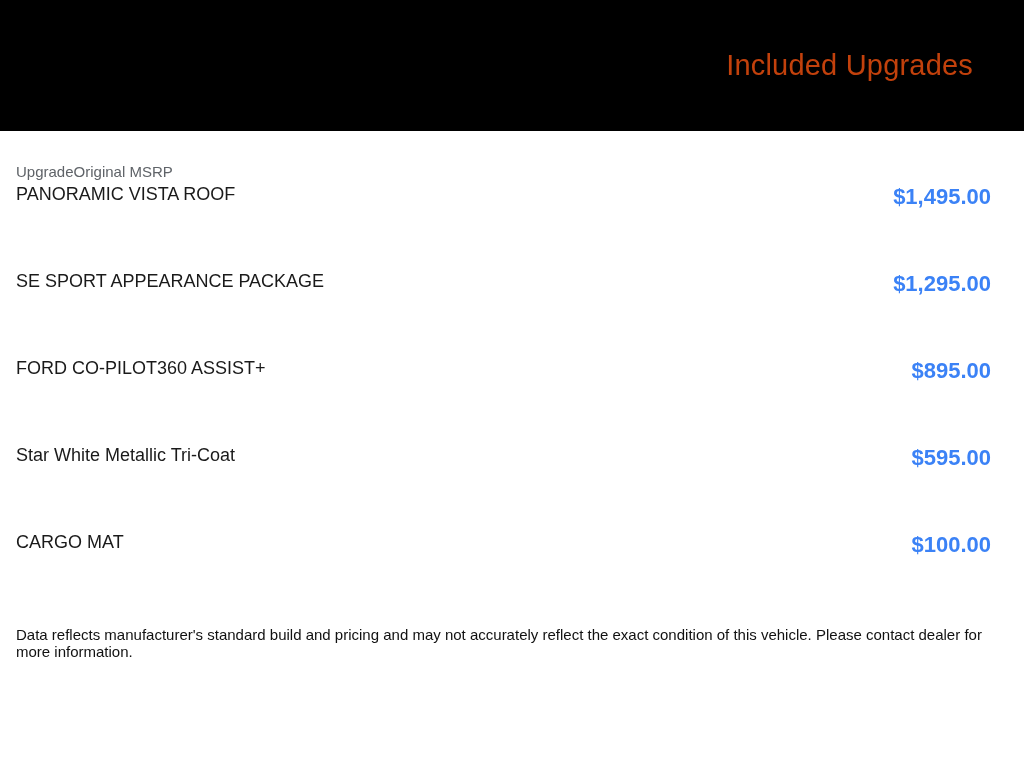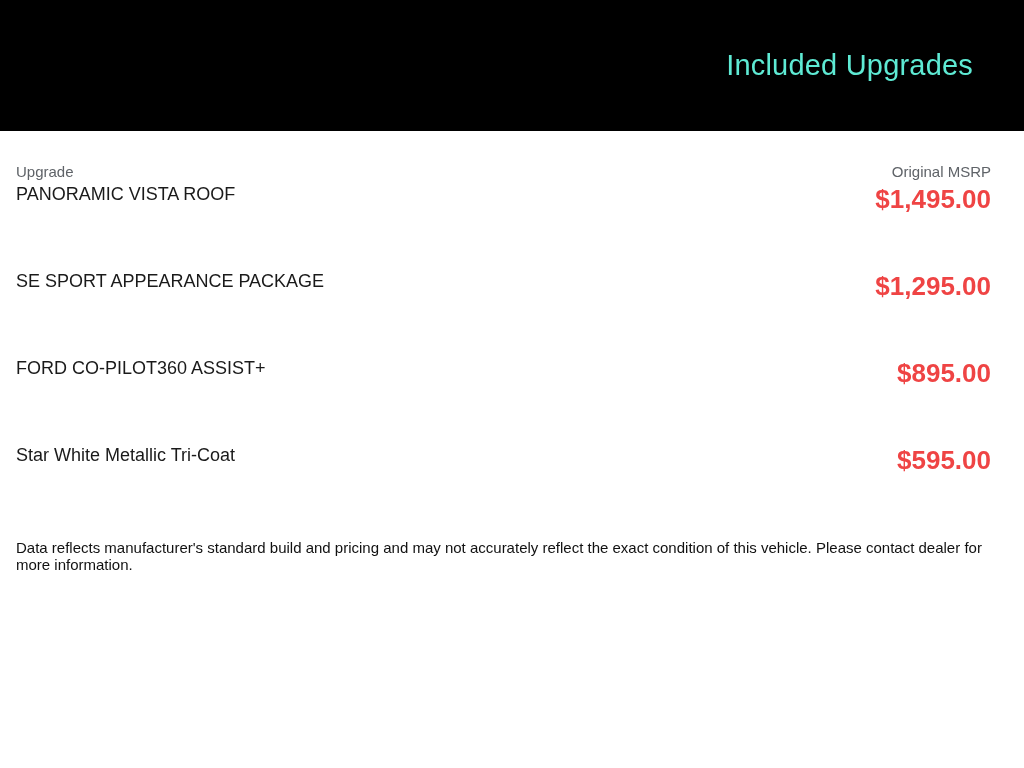--- a/index.html
+++ b/index.html
@@ -12,55 +12,54 @@
   }
   .banner {
     height: 131px;
     background: #000000;
     display: flex;
     align-items: center;
     justify-content: flex-end;
     padding-right: 51px;
   }
   .banner-title {
-    color: #5eead4;
+    color: #c2410c;
     font-size: 29px;
     font-weight: 400;
     letter-spacing: 0.2px;
   }
   .content {
     padding-left: 16px;
     padding-right: 33px;
   }
   .col-headers {
     display: flex;
-    justify-content: space-between;
     align-items: baseline;
     margin-top: 32px;
     font-size: 15px;
     line-height: 17px;
     color: #5f6368;
   }
   .rows {
     margin-top: 4px;
   }
   .upgrade-row {
     height: 87px;
     display: flex;
     justify-content: space-between;
     align-items: flex-start;
   }
   .upgrade-name {
     font-size: 18px;
     color: #1a1a1a;
   }
   .upgrade-price {
-    font-size: 26px;
+    font-size: 22px;
     font-weight: 700;
-    color: #ef4444;
+    color: #3b82f6;
   }
   .disclaimer {
     margin-top: 7px;
     font-size: 15px;
     color: #111111;
   }
 </style>
 </head>
 <body>
 
@@ -85,17 +84,21 @@
         <span class="upgrade-price">$1,295.00</span>
       </div>
       <div class="upgrade-row">
         <span class="upgrade-name">FORD CO-PILOT360 ASSIST+</span>
         <span class="upgrade-price">$895.00</span>
       </div>
       <div class="upgrade-row">
         <span class="upgrade-name">Star White Metallic Tri-Coat</span>
         <span class="upgrade-price">$595.00</span>
       </div>
+      <div class="upgrade-row">
+        <span class="upgrade-name">CARGO MAT</span>
+        <span class="upgrade-price">$100.00</span>
+      </div>
     </div>
 
   <div class="disclaimer">Data reflects manufacturer's standard build and pricing and may not accurately reflect the exact condition of this vehicle. Please contact dealer for more information.</div>
 
 </div>
 
 </body></html>

